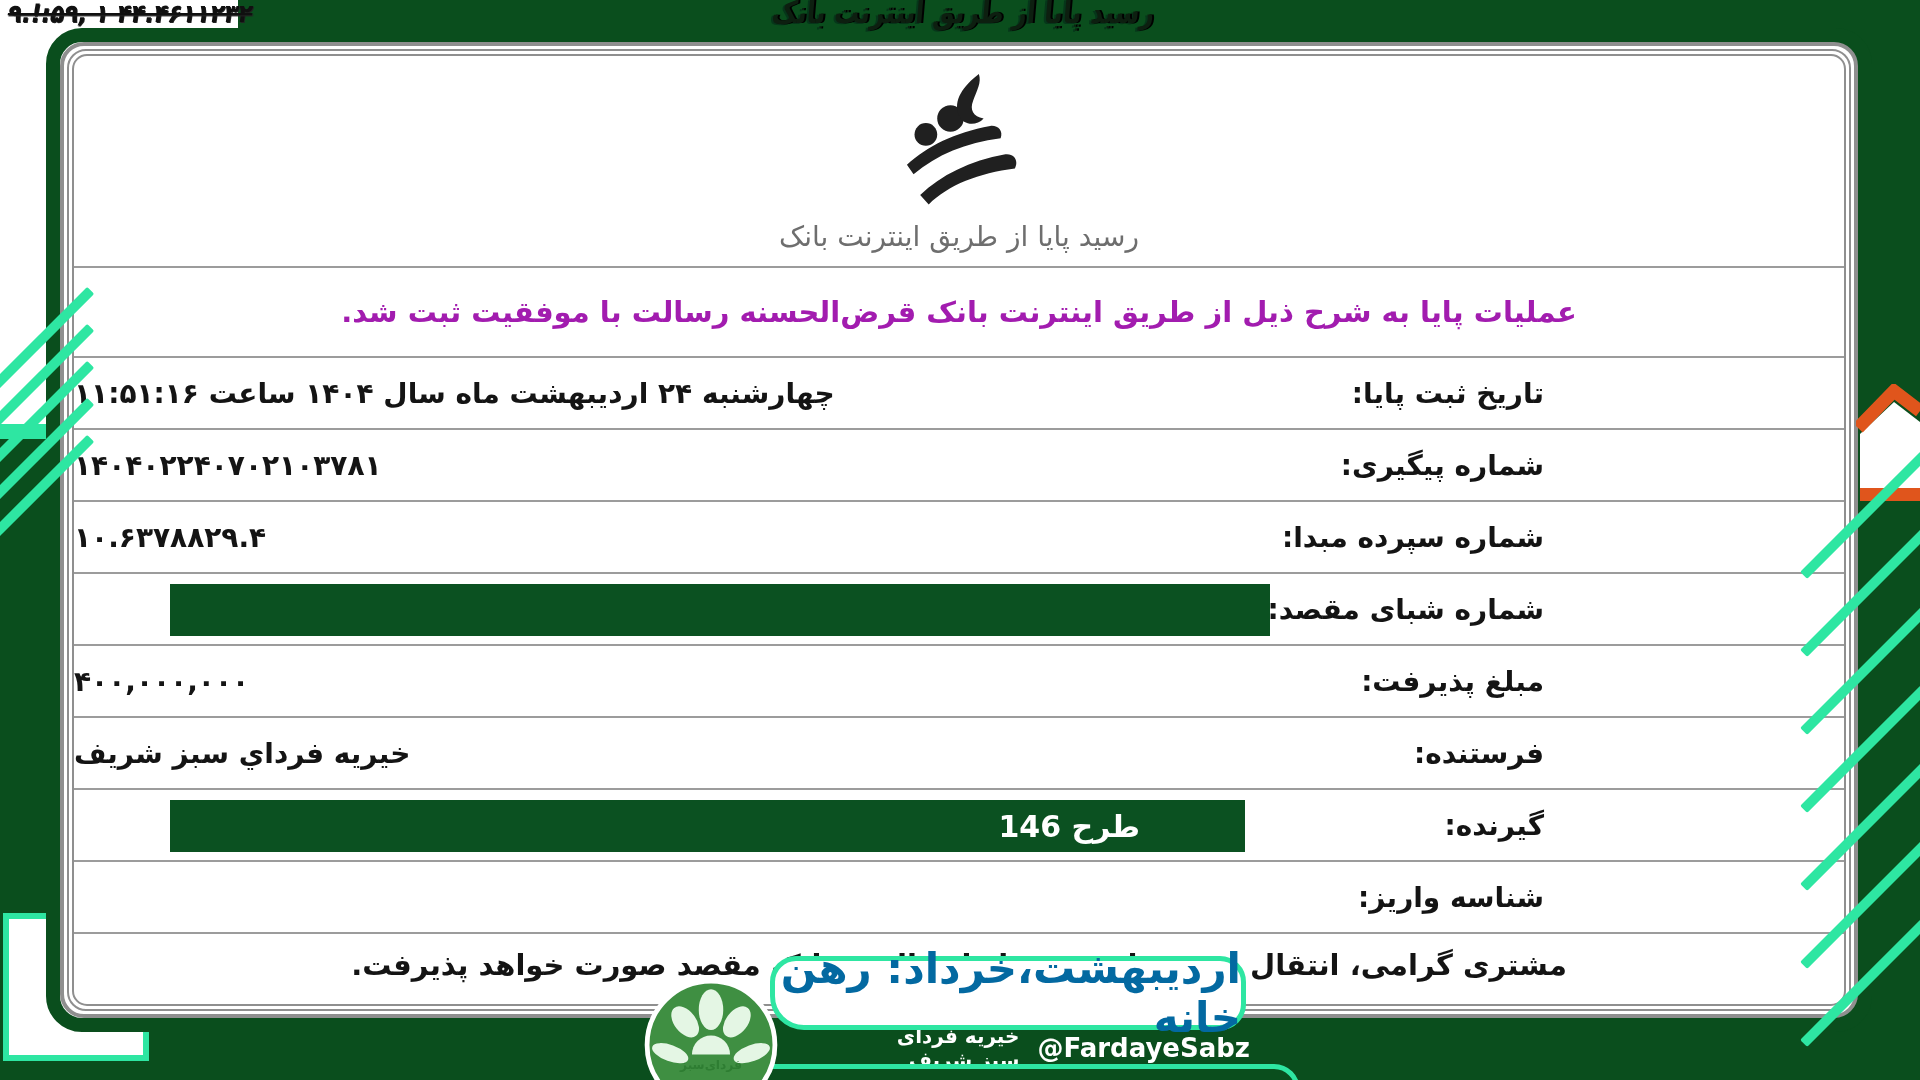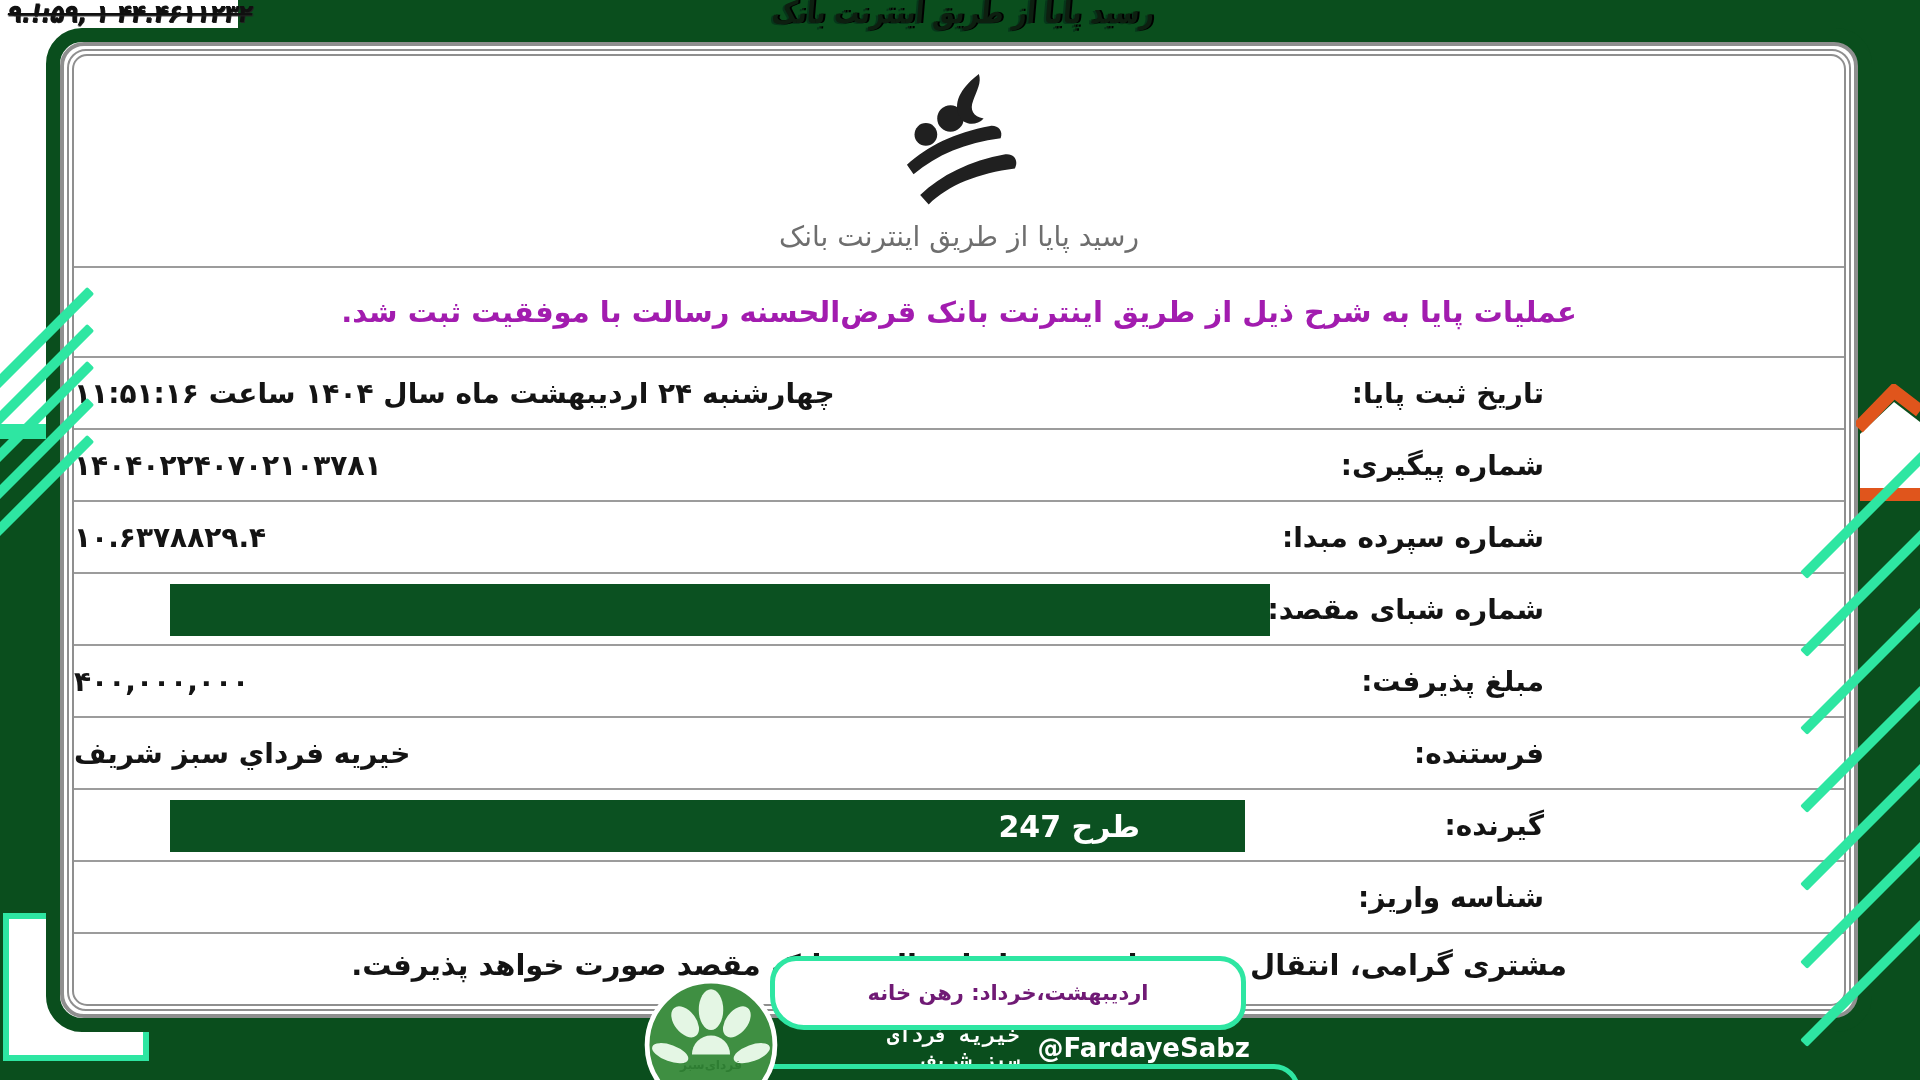--- a/index.html
+++ b/index.html
@@ -58,29 +58,29 @@
   .redaction.girande { width:1075px; direction:rtl; display:flex; align-items:center;
     padding-right:105px; color:#ffffff; font-size:30px; font-weight:bold; }
 
   .note-row { flex:1; border-top:2px solid #9c9c9c; display:flex; align-items:flex-start; justify-content:center;
     padding-top:14px; font-size:29px; font-weight:bold; color:#141414; direction:rtl; }
 
   
   .badge-pill { position:absolute; left:770px; top:956px; width:476px; height:74px; z-index:7;
     background:#ffffff; border:5px solid #2ee6a2; border-radius:26px 26px 26px 34px;
     display:flex; align-items:center; justify-content:center; direction:rtl;
-    color:#701a75; font-size:21px; font-weight:bold; }
+    color:#0369a1; font-size:42px; font-weight:bold; }
   .charity-circle { position:absolute; left:643px; top:977px; width:136px; height:136px; z-index:8; }
   .bottom-ribbon { position:absolute; left:660px; top:1064px; width:640px; height:60px; z-index:6;
     border:5px solid #2ee6a2; border-radius:26px; background:#0a4e1d; }
 
   .social-row { position:absolute; left:850px; top:1030px; width:400px; height:36px; z-index:5;
     display:flex; direction:rtl; align-items:center; justify-content:center; gap:18px; color:#ffffff; }
   .social-handle { font-size:26px; font-weight:bold; direction:ltr; }
-  .charity-name { font-size:20px; font-weight:bold;font-family:Liberation Mono, monospace; }
+  .charity-name { font-size:20px; font-weight:bold; }
 </style>
 </head>
 <body>
 
 <div class="deco deco-left-col"></div>
 <div class="deco deco-topleft-a"></div>
 <div class="deco deco-topleft-b"></div>
 <div class="deco deco-topleft-mint"></div>
 <div class="deco deco-left-mintbar"></div>
 <div class="deco deco-bottomleft-box"></div>
@@ -155,21 +155,21 @@
     </div>
 
     <div class="r">
       <span class="lbl">فرستنده:</span>
       <span class="val">خیریه فرداي سبز شریف</span>
     </div>
 
     <div class="r">
       <span class="lbl">گیرنده:</span>
       <div class="redaction girande">
-        <span>طرح 247</span>
+        <span>طرح 146</span>
       </div>
     </div>
 
     <div class="r">
       <span class="lbl">شناسه واریز:</span>
       <span class="val"></span>
     </div>
 
     <div class="note-row">مشتری گرامی، انتقال وجه قطعی پس از انتقال به بانک مقصد صورت خواهد پذیرفت.</div>
 

